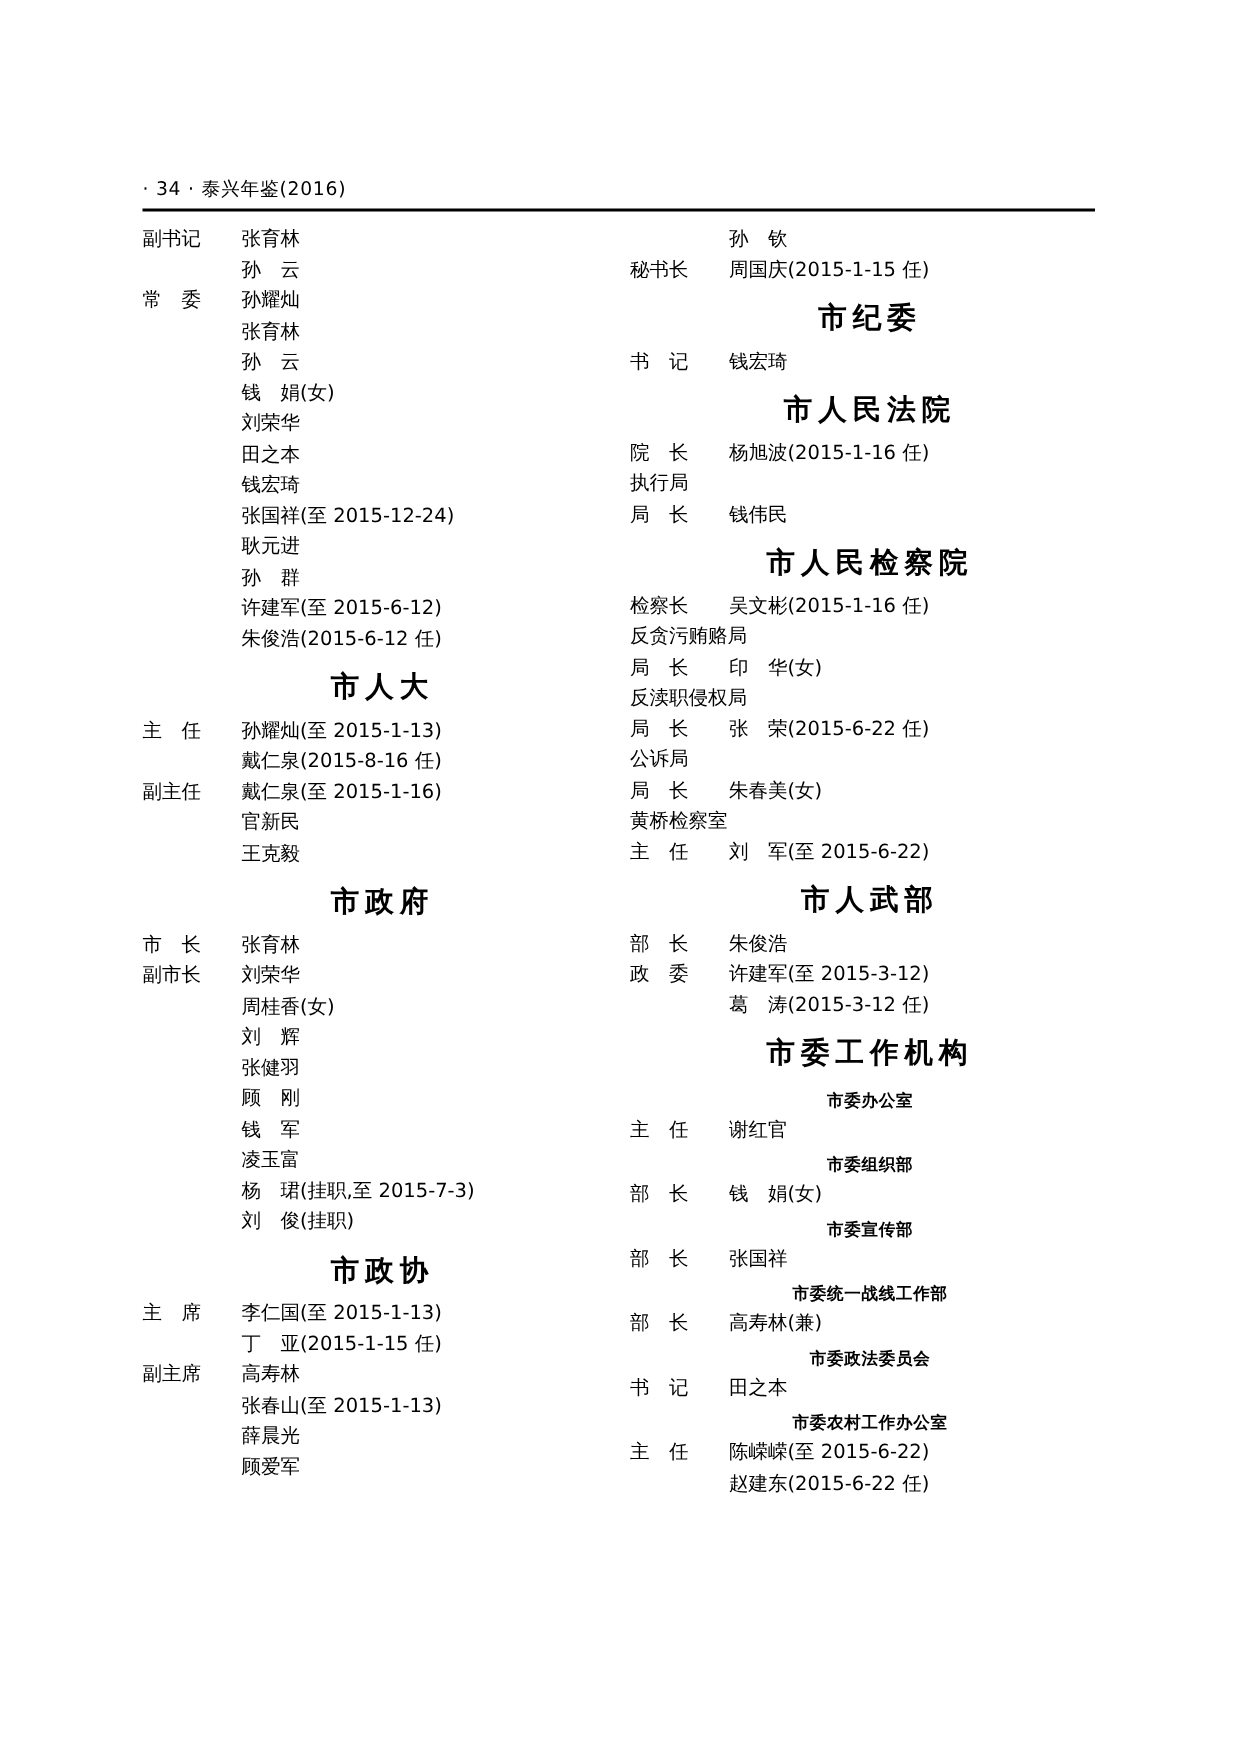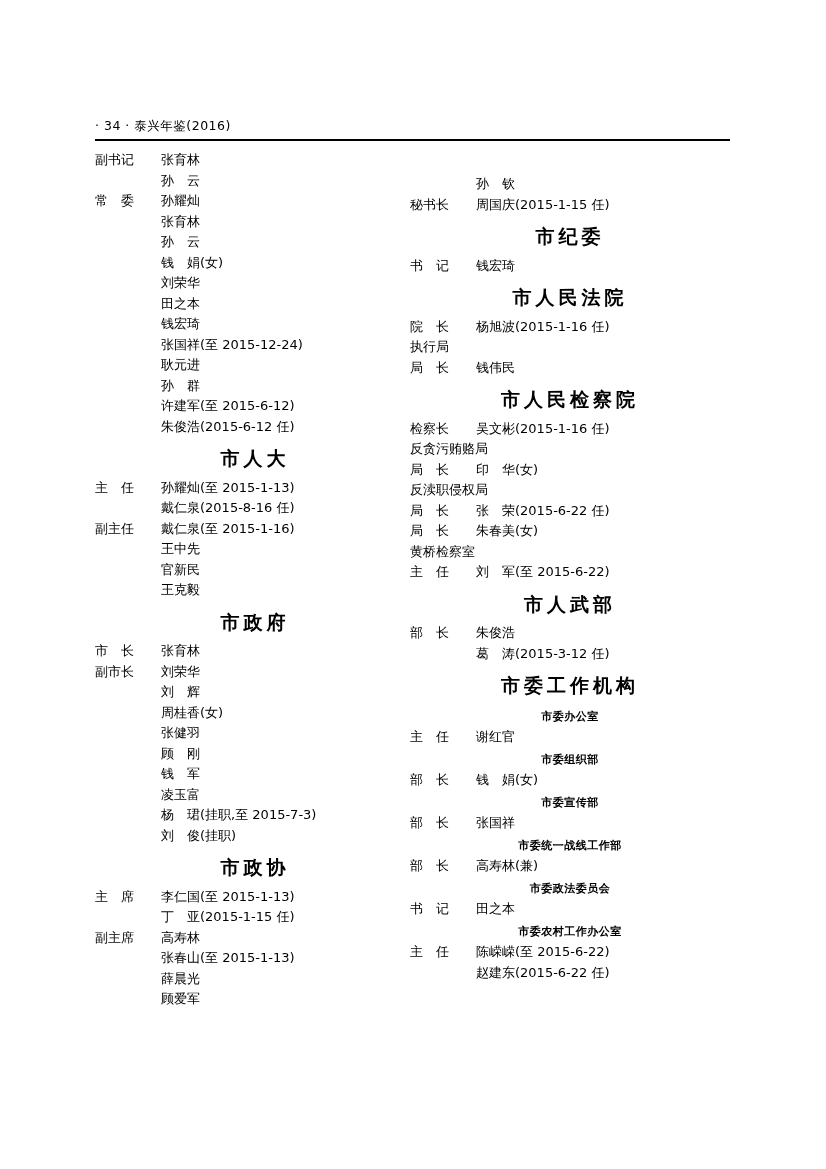--- a/index.html
+++ b/index.html
@@ -38,21 +38,21 @@
     height: 2px;
     background: #000;
   }
   
   .col {
     position: absolute;
     top: 150px;
     font-size: 13px;
   }
   .col-left { left: 95px; width: 320px; }
-  .col-right { left: 410px; width: 320px; margin-top: 24px; }
+  .col-right { left: 420px; width: 320px; }
 
   .row {
     display: flex;
     align-items: baseline;
     line-height: 20.5px;
     white-space: nowrap;
   }
   .label {
     width: 62px;
     flex: 0 0 62px;
@@ -159,46 +159,42 @@
       <div class="row">
         <span class="label"></span>
         <span class="value">戴仁泉(2015-8-16 任)</span>
       </div>
       <div class="row">
         <span class="label">副主任</span>
         <span class="value">戴仁泉(至 2015-1-16)</span>
       </div>
       <div class="row">
         <span class="label"></span>
-        <span class="value">王中先</span>
-      </div>
-      <div class="row">
-        <span class="label"></span>
         <span class="value">官新民</span>
       </div>
       <div class="row">
         <span class="label"></span>
         <span class="value">王克毅</span>
       </div>
       <div class="sec">市政府</div>
       <div class="row">
         <span class="label">市　长</span>
         <span class="value">张育林</span>
       </div>
       <div class="row">
         <span class="label">副市长</span>
         <span class="value">刘荣华</span>
       </div>
       <div class="row">
         <span class="label"></span>
+        <span class="value">周桂香(女)</span>
+      </div>
+      <div class="row">
+        <span class="label"></span>
         <span class="value">刘　辉</span>
-      </div>
-      <div class="row">
-        <span class="label"></span>
-        <span class="value">周桂香(女)</span>
       </div>
       <div class="row">
         <span class="label"></span>
         <span class="value">张健羽</span>
       </div>
       <div class="row">
         <span class="label"></span>
         <span class="value">顾　刚</span>
       </div>
       <div class="row">
@@ -285,37 +281,45 @@
       </div>
       <div class="row">
         <span class="label wide" style="width: auto; flex: 0 0 auto;">反渎职侵权局</span>
         <span class="value"></span>
       </div>
       <div class="row">
         <span class="label">局　长</span>
         <span class="value">张　荣(2015-6-22 任)</span>
       </div>
       <div class="row">
+        <span class="label">公诉局</span>
+        <span class="value"></span>
+      </div>
+      <div class="row">
         <span class="label">局　长</span>
         <span class="value">朱春美(女)</span>
       </div>
       <div class="row">
         <span class="label wide" style="width: auto; flex: 0 0 auto;">黄桥检察室</span>
         <span class="value"></span>
       </div>
       <div class="row">
         <span class="label">主　任</span>
         <span class="value">刘　军(至 2015-6-22)</span>
       </div>
       <div class="sec">市人武部</div>
       <div class="row">
         <span class="label">部　长</span>
         <span class="value">朱俊浩</span>
       </div>
       <div class="row">
+        <span class="label">政　委</span>
+        <span class="value">许建军(至 2015-3-12)</span>
+      </div>
+      <div class="row">
         <span class="label"></span>
         <span class="value">葛　涛(2015-3-12 任)</span>
       </div>
       <div class="sec">市委工作机构</div>
       <div class="subsec">市委办公室</div>
       <div class="row">
         <span class="label">主　任</span>
         <span class="value">谢红官</span>
       </div>
       <div class="subsec">市委组织部</div>

